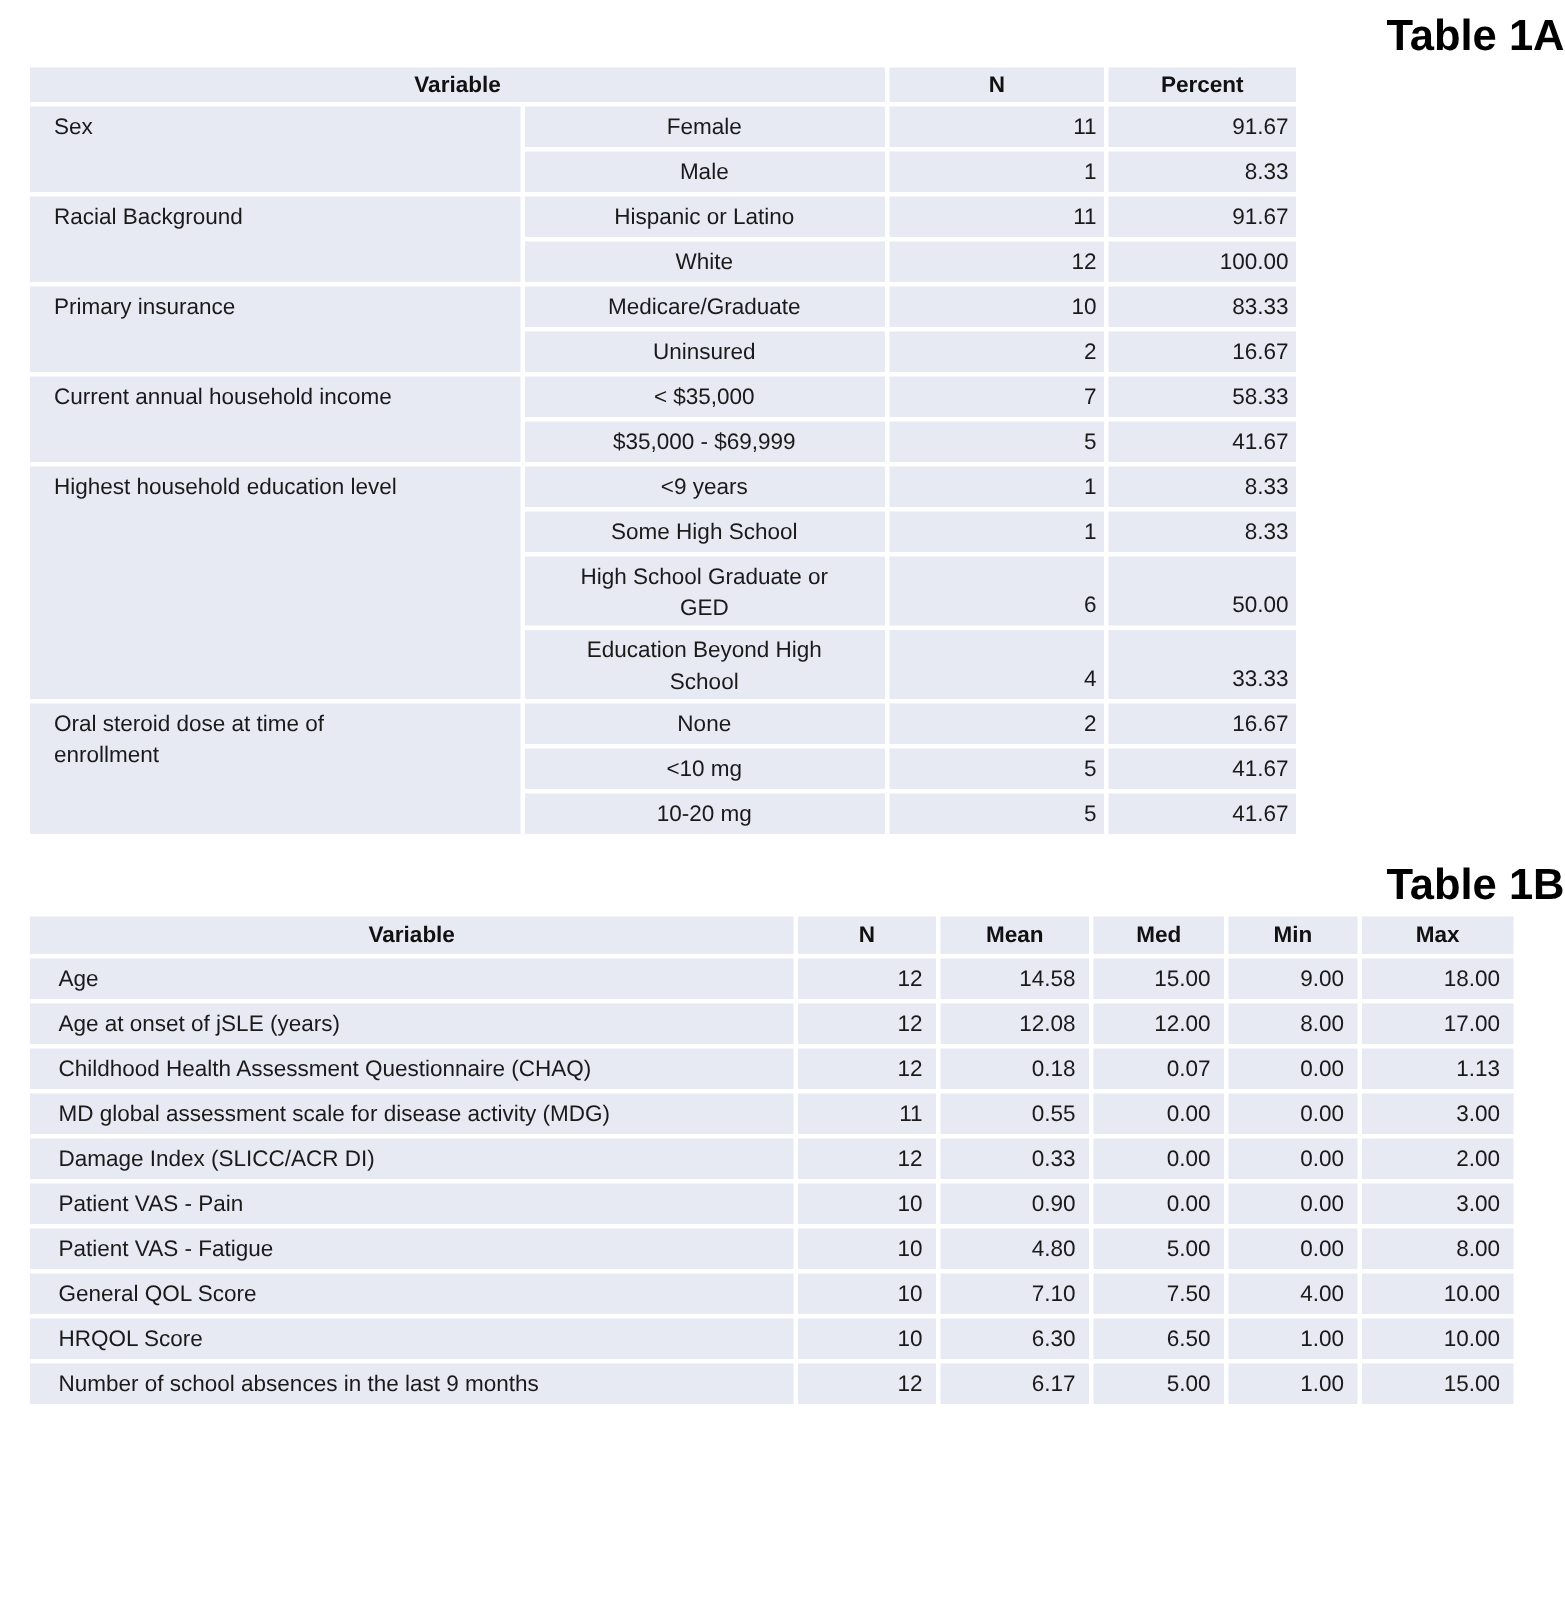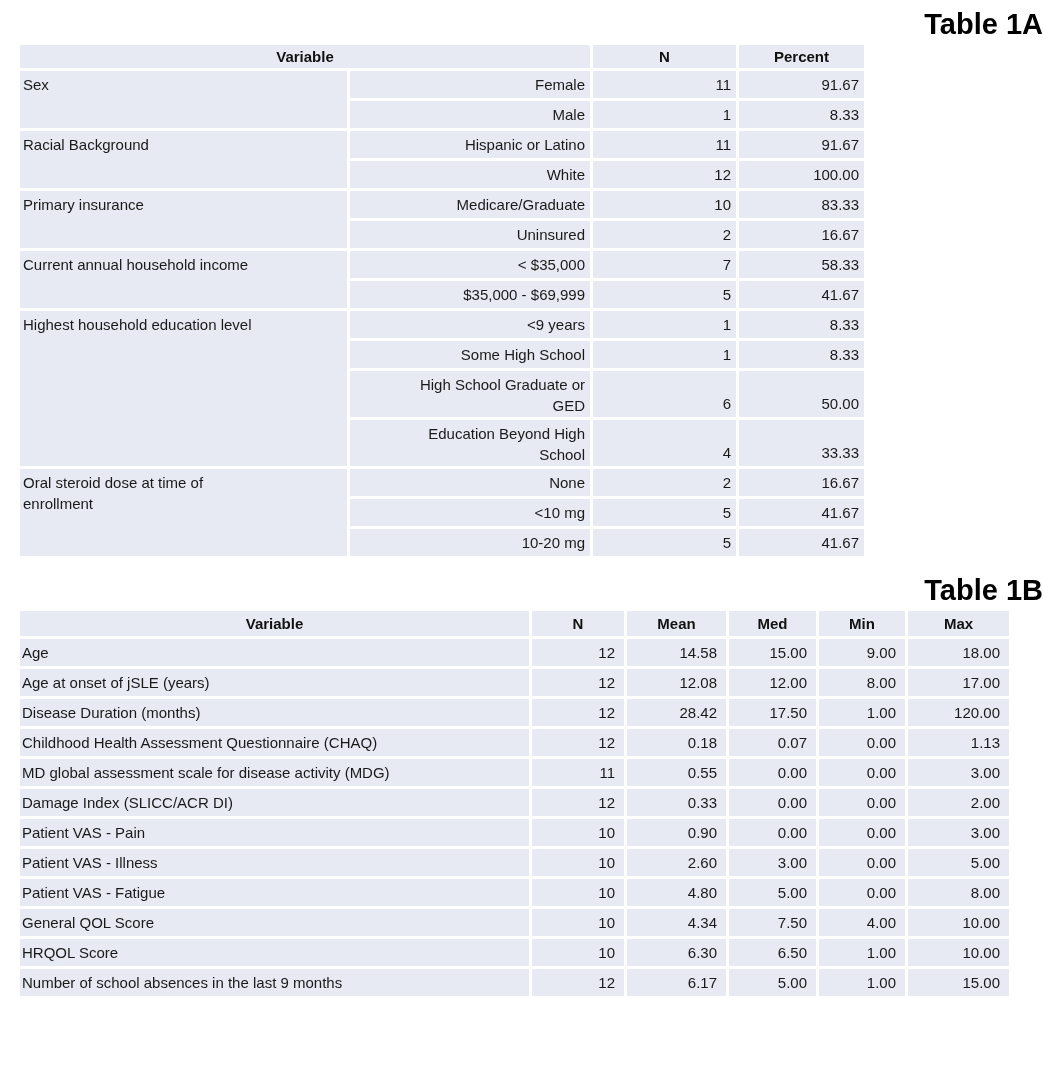--- a/index.html
+++ b/index.html
@@ -48,33 +48,33 @@
     height: 23px;
     color: #111111;
   }
   #table-b th { height: 25px; }
   td { height: 27px; }
   .glabel {
     vertical-align: top;
     text-align: left;
     white-space: pre-line;
     padding-top: 3px;
-    padding-left: 3px;
+    padding-left: 16px;
   }
   .cat {
     vertical-align: top;
-    text-align: right;
+    text-align: center;
     white-space: pre-line;
     padding-top: 3px;
     padding-left: 4px;
   }
   .blabel {
     vertical-align: middle;
     text-align: left;
-    padding-left: 2px;
+    padding-left: 19px;
     white-space: nowrap;
     margin-left: 12px;
   }
   .num {
     vertical-align: bottom;
     text-align: right;
     padding-bottom: 3px;
     padding-right: 5px;
     white-space: nowrap;
   }
@@ -221,28 +221,20 @@
         </tr>
         <tr>
           <td class="blabel">Age at onset of jSLE (years)</td>
           <td class="num">12</td>
           <td class="num">12.08</td>
           <td class="num">12.00</td>
           <td class="num">8.00</td>
           <td class="num">17.00</td>
         </tr>
         <tr>
-          <td class="blabel">Disease Duration (months)</td>
-          <td class="num">12</td>
-          <td class="num">28.42</td>
-          <td class="num">17.50</td>
-          <td class="num">1.00</td>
-          <td class="num">120.00</td>
-        </tr>
-        <tr>
           <td class="blabel">Childhood Health Assessment Questionnaire (CHAQ)</td>
           <td class="num">12</td>
           <td class="num">0.18</td>
           <td class="num">0.07</td>
           <td class="num">0.00</td>
           <td class="num">1.13</td>
         </tr>
         <tr>
           <td class="blabel">MD global assessment scale for disease activity (MDG)</td>
           <td class="num">11</td>
@@ -261,39 +253,31 @@
         </tr>
         <tr>
           <td class="blabel">Patient VAS - Pain</td>
           <td class="num">10</td>
           <td class="num">0.90</td>
           <td class="num">0.00</td>
           <td class="num">0.00</td>
           <td class="num">3.00</td>
         </tr>
         <tr>
-          <td class="blabel">Patient VAS - Illness</td>
-          <td class="num">10</td>
-          <td class="num">2.60</td>
-          <td class="num">3.00</td>
-          <td class="num">0.00</td>
-          <td class="num">5.00</td>
-        </tr>
-        <tr>
           <td class="blabel">Patient VAS - Fatigue</td>
           <td class="num">10</td>
           <td class="num">4.80</td>
           <td class="num">5.00</td>
           <td class="num">0.00</td>
           <td class="num">8.00</td>
         </tr>
         <tr>
           <td class="blabel">General QOL Score</td>
           <td class="num">10</td>
-          <td class="num">4.34</td>
+          <td class="num">7.10</td>
           <td class="num">7.50</td>
           <td class="num">4.00</td>
           <td class="num">10.00</td>
         </tr>
         <tr>
           <td class="blabel">HRQOL Score</td>
           <td class="num">10</td>
           <td class="num">6.30</td>
           <td class="num">6.50</td>
           <td class="num">1.00</td>

